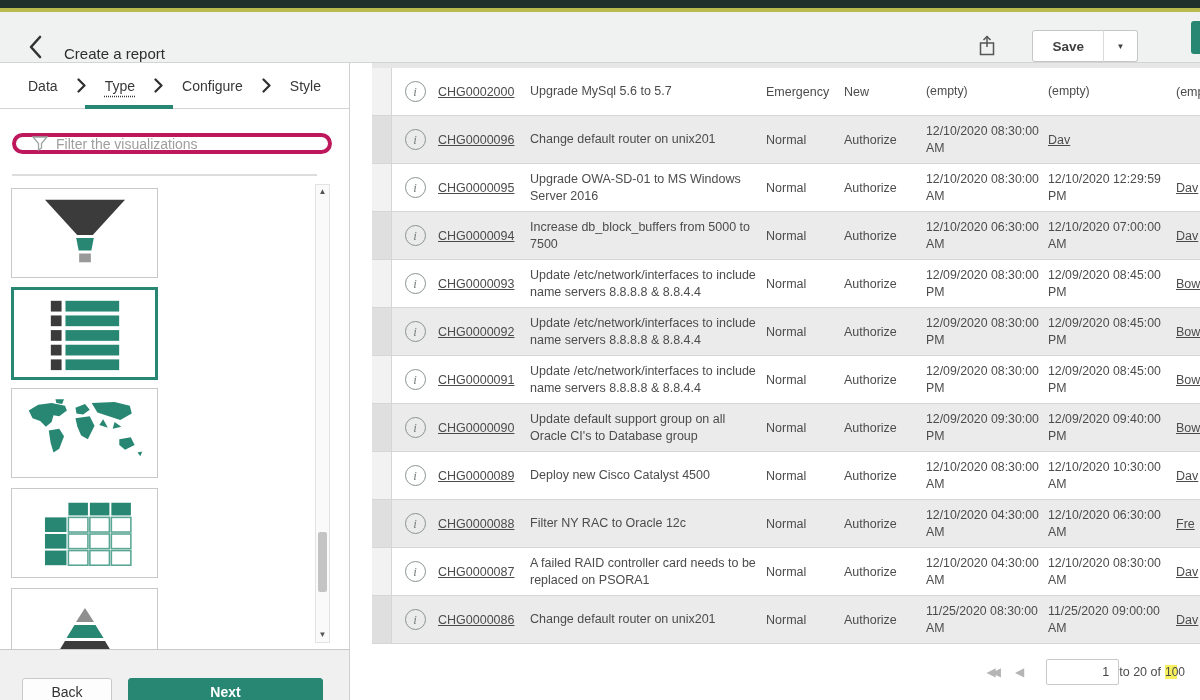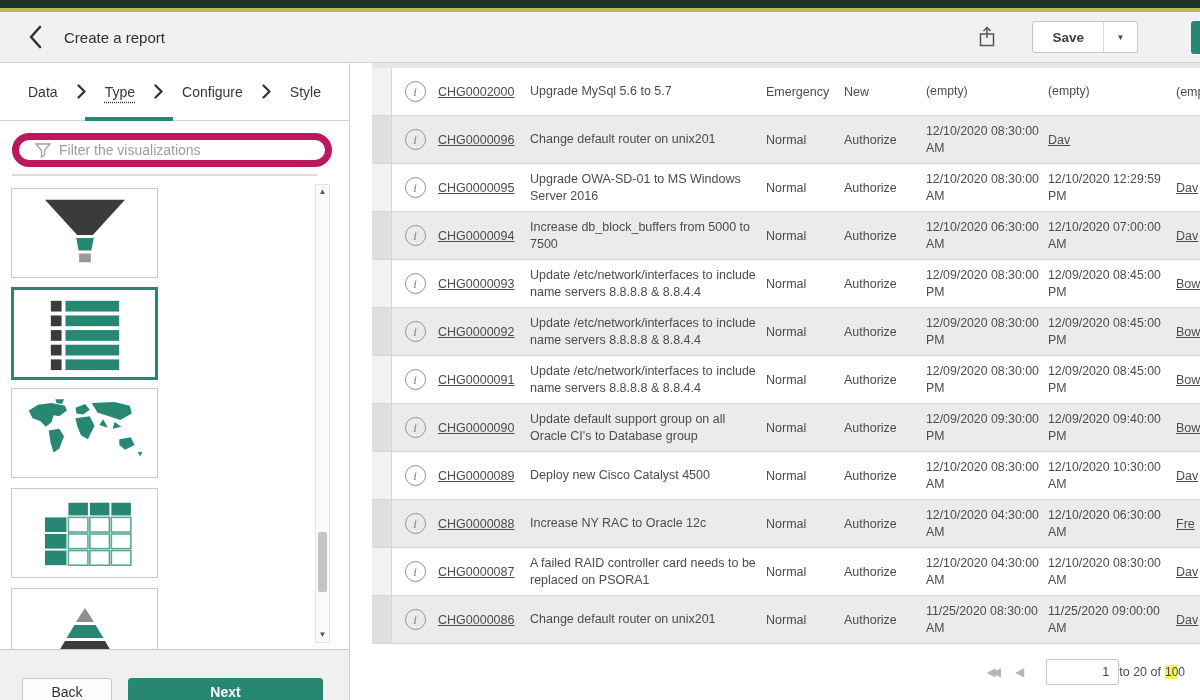--- a/index.html
+++ b/index.html
@@ -8,44 +8,44 @@
     position:relative; background:#fff;
     font-family:"Liberation Sans", sans-serif; color:#4c4c4c;
     --accent:#278772; --topbar:#20312b; --accent-line:#b9bb4f; --highlight:#f6ef5e;
   }
   .abs { position:absolute; }
 
   
   #top-dark   { left:0; right:0; top:0; height:8px; background:var(--topbar); }
   #top-line   { left:0; right:0; top:8px; height:4px; background:var(--accent-line); }
   #header     { left:0; right:0; top:12px; height:51px; background:#f0f1f1;
-                border-bottom:1px solid #d4d4d4; display:flex; align-items:center; padding:0 0 0 20px; }
+                border-bottom:1px solid #d4d4d4; display:flex; align-items:flex-end; padding:0 0 0 20px; }
   #back-btn   { width:30px; height:30px; display:flex; align-items:center; justify-content:center; cursor:pointer; }
   #page-title { margin-left:14px; font-size:15px; color:#2f2f2f; }
   #header-right { margin-left:auto; display:flex; align-items:center;font-weight:bold; }
   #share-btn  { width:34px; height:32px; display:flex; align-items:center; justify-content:center; cursor:pointer; }
   #save-group { display:flex; margin-left:28px; }
   #save-btn   { height:32px; padding:0 19px; background:#fff; border:1px solid #c6c6c6;
                 border-radius:3px 0 0 3px; font-size:13.5px; color:#3f3f3f; display:flex; align-items:center; cursor:pointer; }
   #save-caret { height:32px; width:35px; background:#fff; border:1px solid #c6c6c6; border-left:1px solid #d9d9d9;
                 margin-left:-1px; border-radius:0 3px 3px 0; display:flex; align-items:center; justify-content:center;
                 font-size:8px; color:#3f3f3f; cursor:pointer; }
   #edge-btn   { right:0; top:21px; width:9px; height:33px; background:var(--accent); border-radius:3px 0 0 3px; }
   #header-right { margin-right:62px; }
 
   
   #panel { left:0; top:63px; width:350px; bottom:0; background:#fff; border-right:1px solid #cfcfcf; }
-  #steps { position:relative; height:58px; border-bottom:1px solid #d4d4d4;
+  #steps { position:relative; height:46px; border-bottom:1px solid #d4d4d4;
            display:flex; align-items:center; justify-content:space-between; padding:0 28px; }
   .step  { font-size:14px; color:#373737; cursor:pointer; white-space:nowrap; }
   .step.active { text-decoration:underline dotted; text-underline-offset:5px; }
   .step-chev svg { display:block; }
   #step-active-bar { position:absolute; left:85px; bottom:-1px; width:88px; height:4px; background:var(--accent); }
 
-  #filter-box { position:absolute; left:12px; right:17px; top:70px; height:34px; border:7px solid #be185d;
+  #filter-box { position:absolute; left:12px; right:17px; top:70px; height:21px; border:4px solid #be185d;
                 border-radius:17px; background:#fff; display:flex; align-items:center; padding:0 12px; }
   #filter-box svg { flex:0 0 auto; margin:0 8px 0 4px; }
   #filter-input { border:none; outline:none; flex:1; font-size:14px; color:#444; background:transparent;
                   font-family:"Liberation Sans", sans-serif; }
   #filter-input::placeholder { color:#9e9e9e; }
 
   #list-top-line { position:absolute; left:12px; right:32px; top:111px; height:2px; background:#dcdcdc; }
   #viz-list { position:absolute; left:0; right:0; top:115px; bottom:50px; overflow:hidden; border-bottom:1px solid #c9c9c9; }
   .thumb { position:absolute; left:11px; width:147px; height:90px; background:#fff; border:1px solid #c9c9c9;
            display:flex; align-items:center; justify-content:center; cursor:pointer; }
@@ -419,21 +419,21 @@
   </div>
 
   <div class="row alt">
     <div class="cell gutter"></div>
     <div class="cell c-icon">
       <span class="info-ic">i</span>
     </div>
     <div class="cell c-num">
       <span class="lnk">CHG0000088</span>
     </div>
-    <div class="cell c-desc">Increase NY RAC to Oracle 12c</div>
+    <div class="cell c-desc">Filter NY RAC to Oracle 12c</div>
     <div class="cell c-pri">Normal</div>
     <div class="cell c-state">Authorize</div>
     <div class="cell c-date">12/10/2020 04:30:00 AM</div>
     <div class="cell c-date c-end">12/10/2020 06:30:00 AM</div>
     <div class="cell c-asg">
       <span class="lnk">Fre</span>
     </div>
   </div>
 
   <div class="row">

